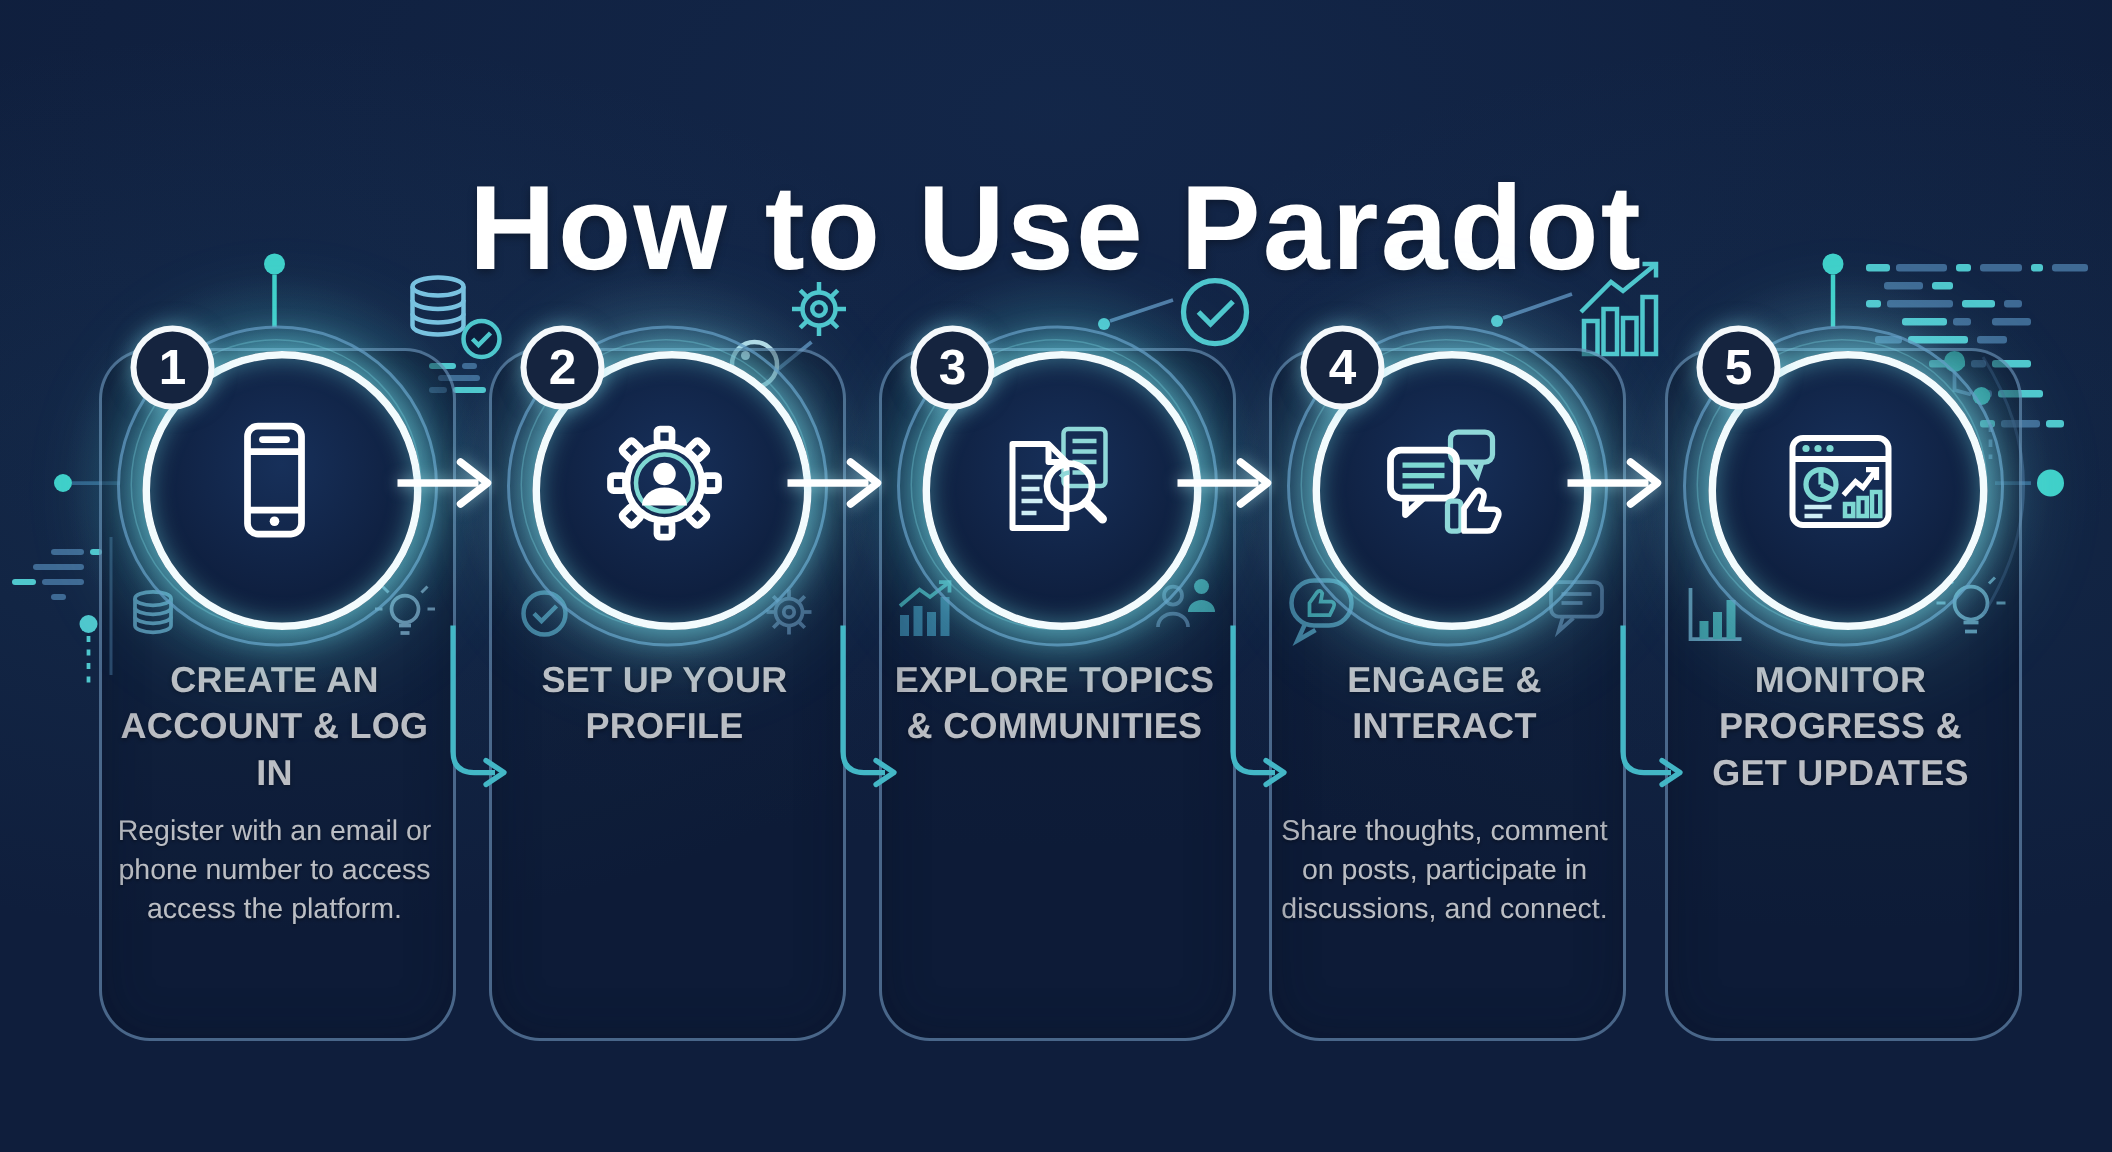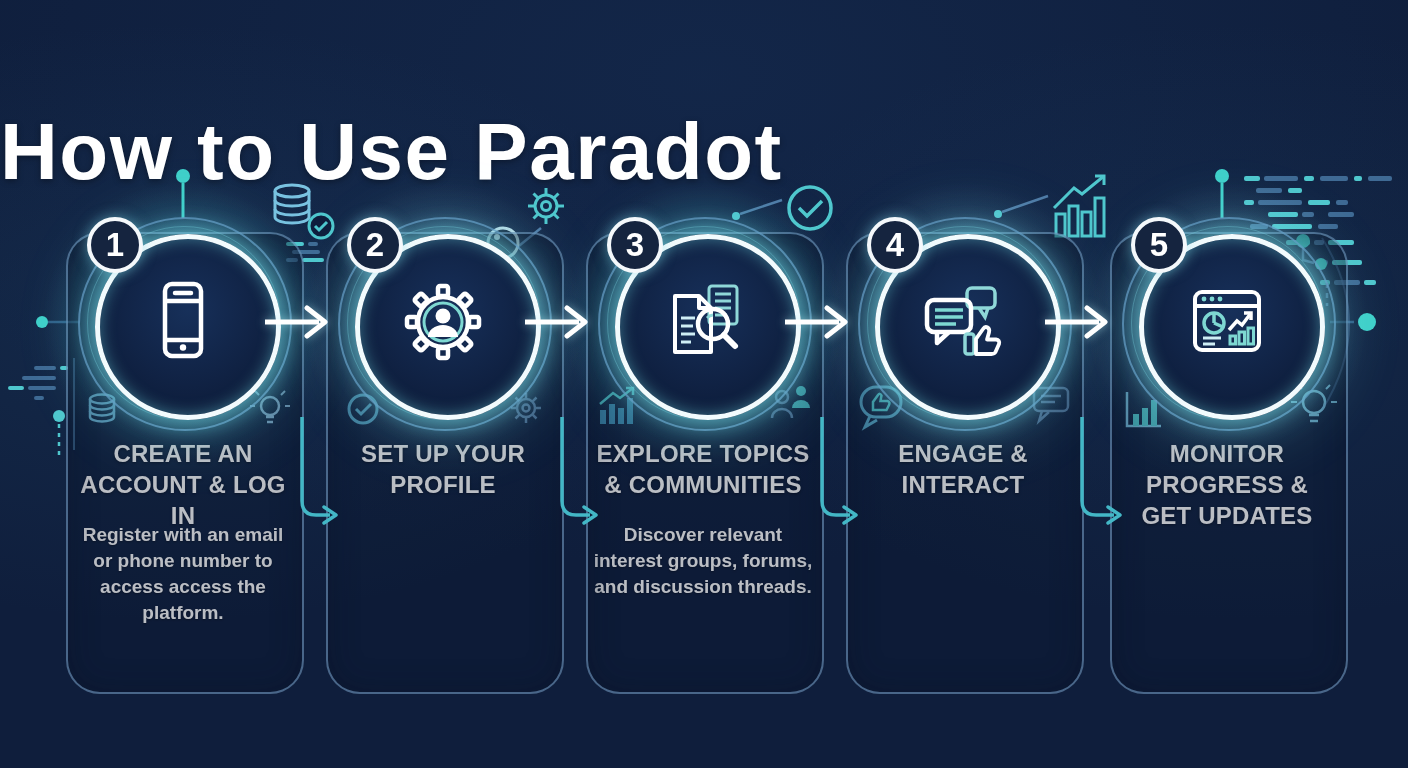--- a/index.html
+++ b/index.html
@@ -6,21 +6,21 @@
   .stage{
     position:relative;width:1408px;height:768px;overflow:hidden;
     font-family:"Liberation Sans",sans-serif;color:#fff;
     background:
       radial-gradient(900px 500px at 12% 42%, rgba(43,94,134,0.18), transparent 60%),
       radial-gradient(900px 500px at 88% 42%, rgba(43,94,134,0.14), transparent 60%),
       radial-gradient(1200px 700px at 50% 10%, rgba(26,54,96,0.35), transparent 70%),
       #0f1e3c;
   }
   .main-title{
-    position:absolute;top:52px;left:0;width:100%;
+    position:absolute;top:52px;left:0;width:100%;text-align:center;
     font-size:80px;font-weight:800;letter-spacing:1.5px;
     text-shadow:0 2px 6px rgba(0,0,0,0.35);
   }
   .card{
     position:absolute;top:232px;width:234px;height:458px;border-radius:34px;
     border:2px solid rgba(124,165,205,0.55);
     background:rgba(9,20,42,0.28);
     box-shadow:inset 0 0 30px rgba(8,16,34,0.4);
   }
   .halo{position:absolute;width:300px;height:300px;border-radius:50%;pointer-events:none;}
@@ -42,22 +42,22 @@
     display:flex;align-items:center;justify-content:center;
     font-size:33px;font-weight:800;box-shadow:0 0 14px rgba(130,220,235,0.5);
     z-index:6;
   }
   .step-title{
     position:absolute;top:438px;width:216px;text-align:center;
     font-size:24px;line-height:31px;font-weight:800;letter-spacing:0.2px;
     text-shadow:0 1px 3px rgba(0,0,0,0.45);
   }
   .step-desc{
-    position:absolute;top:522px;width:224px;text-align:center;
-    font-size:19px;line-height:26px;font-weight:700;
+    position:absolute;top:542px;width:224px;text-align:center;
+    font-size:19px;line-height:26px;font-weight:400;
     text-shadow:0 1px 2px rgba(0,0,0,0.4);
   }
   .abs{position:absolute;}
   .flow-arrow{filter:drop-shadow(0 0 5px rgba(180,240,250,0.55));z-index:5;}
   .deco{pointer-events:none;z-index:1;}
   .rings,.badge,.step-icon{z-index:4;}
   .card{z-index:2;}
 </style>
 </head>
 <body>
@@ -449,17 +449,17 @@
     </svg>
   <svg class="abs deco" style="left:1072px;top:415px;z-index:3" width="64" height="116">
       <path d="M10 2 V86 Q10 100 24 100 H42" stroke="#43b7c6" stroke-width="3.5" fill="none"></path>
       <polyline points="36,92 48,100 36,108" stroke="#43b7c6" stroke-width="3.5" fill="none" stroke-linecap="round" stroke-linejoin="round"></polyline>
     </svg>
 
   <div class="step-title" style="left:75px">CREATE AN ACCOUNT &amp; LOG IN</div>
   <div class="step-desc" style="left:71px">Register with an email or phone number to access access the platform.</div>
   <div class="step-title" style="left:335px">SET UP YOUR PROFILE</div>
   <div class="step-title" style="left:595px">EXPLORE TOPICS &amp; COMMUNITIES</div>
-  <div class="step-desc" style="left:591px">Discover relevant interest groups, forums, and discussion threads.</div>
   <div class="step-title" style="left:855px">ENGAGE &amp; INTERACT</div>
+  <div class="step-desc" style="left:851px">Share thoughts, comment on posts, participate in discussions, and connect.</div>
   <div class="step-title" style="left:1119px">MONITOR PROGRESS &amp; GET UPDATES</div>
 
 </div>
 
 </body></html>

